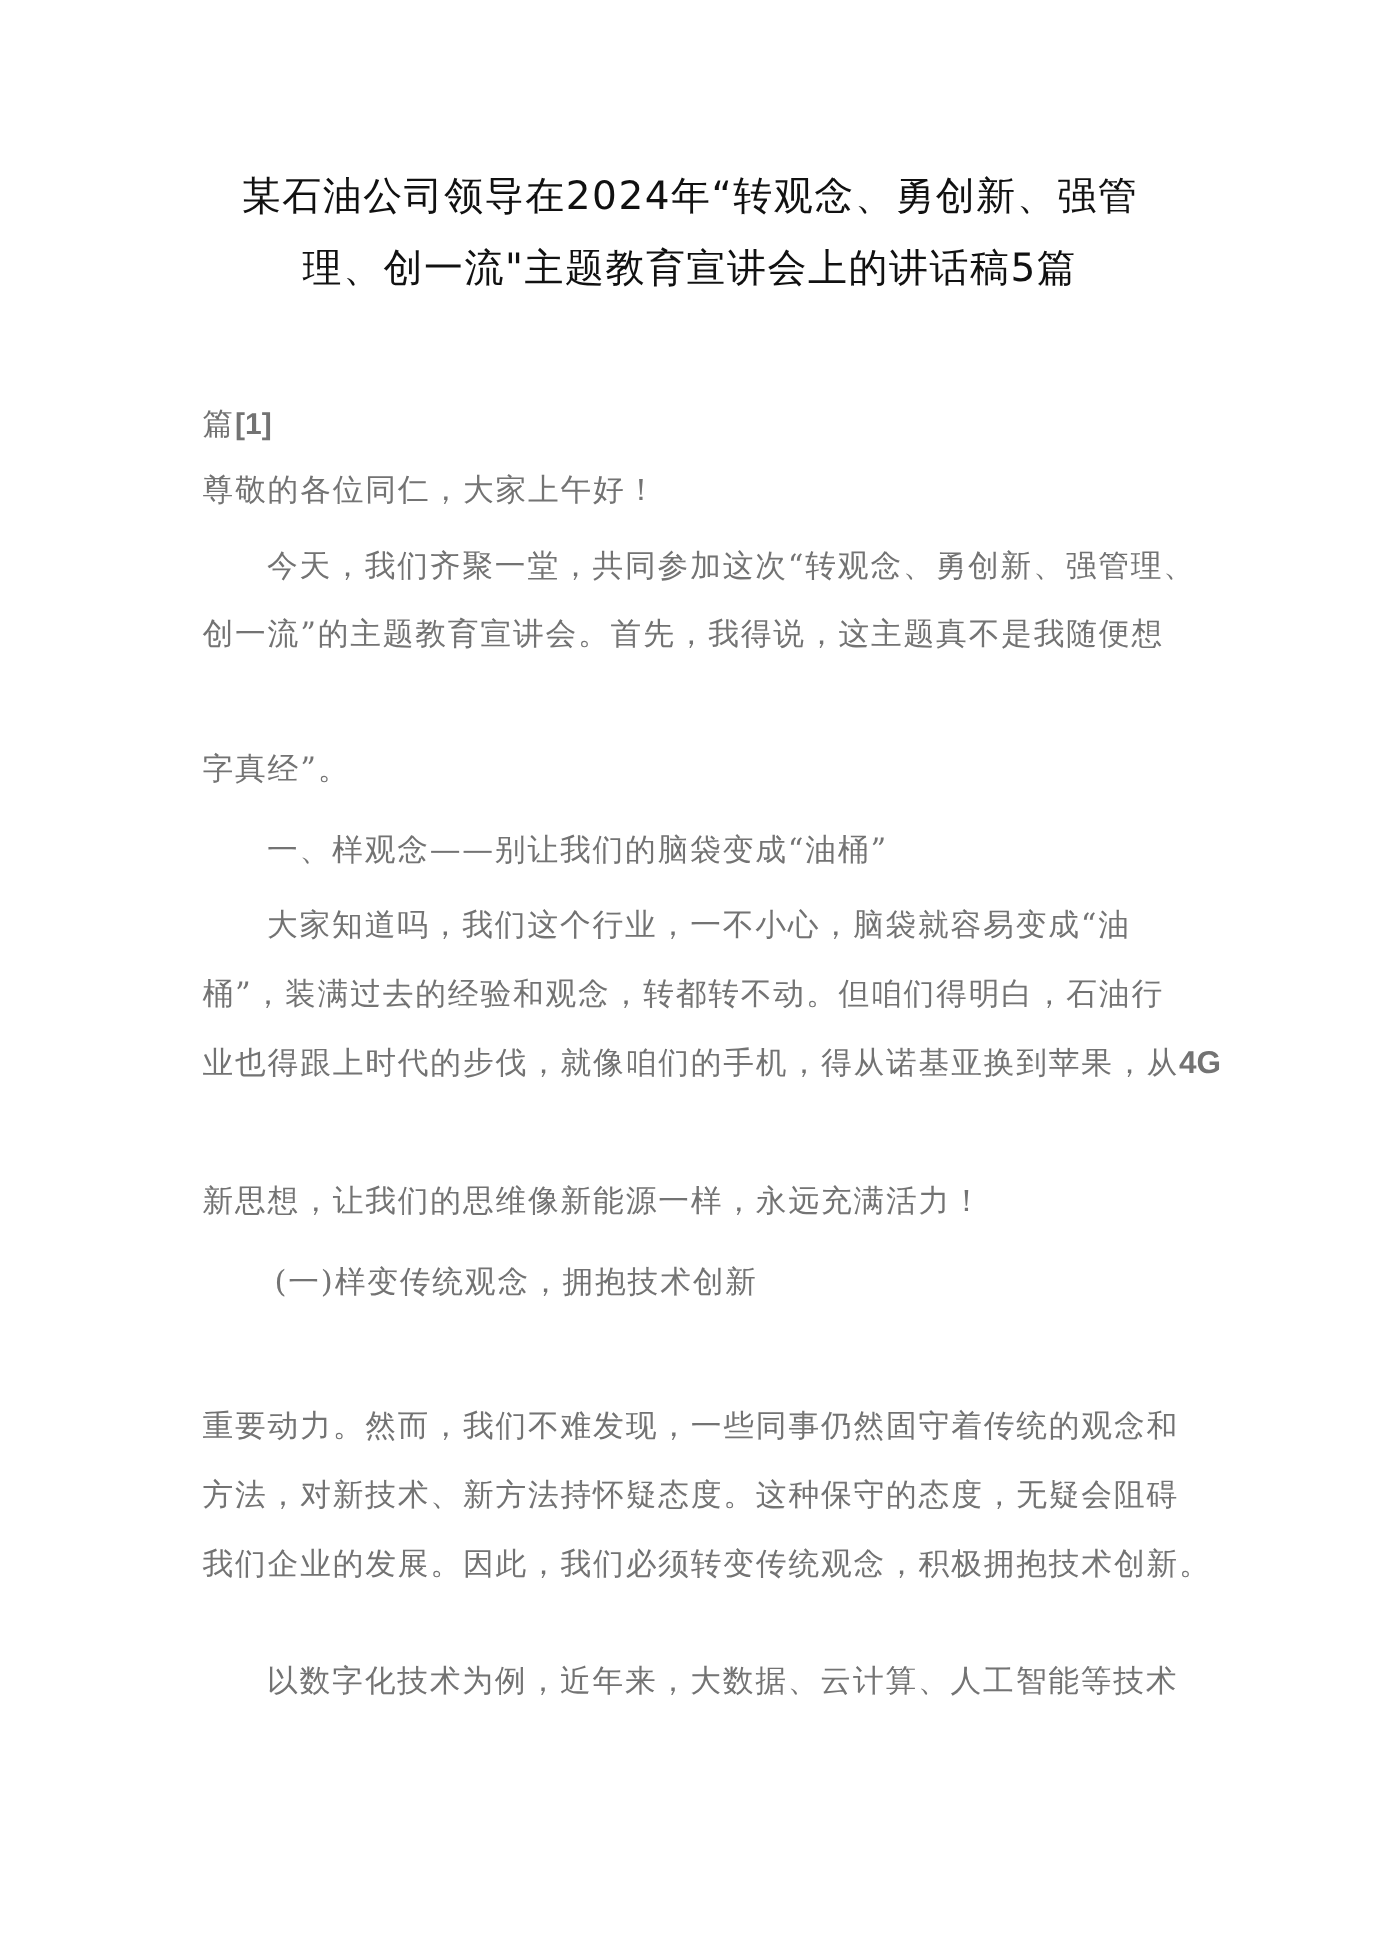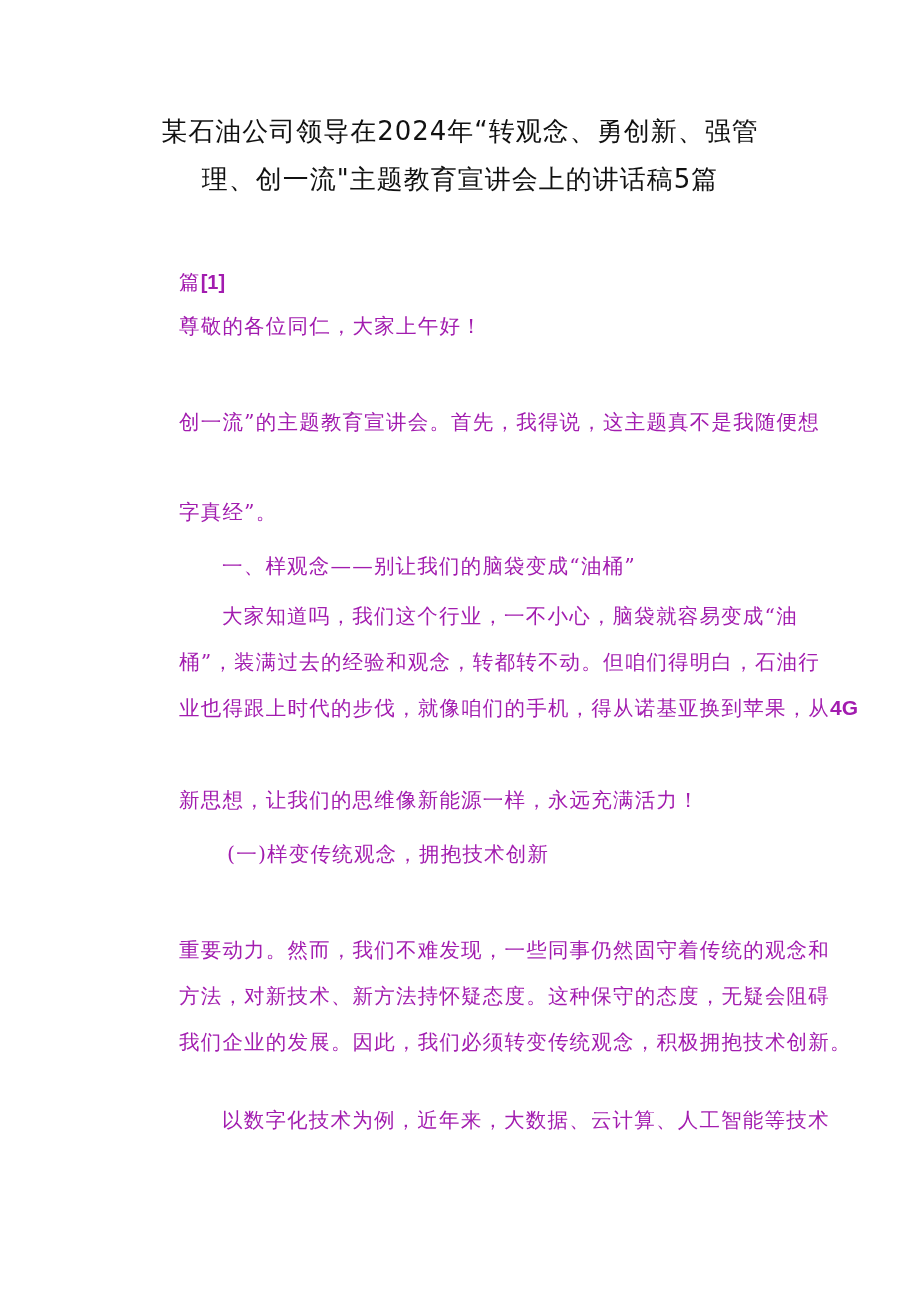--- a/index.html
+++ b/index.html
@@ -35,22 +35,21 @@
       font-weight: normal;
       color: #111;
     }
     .line {
       position: absolute;
       left: 135px;
       font-size: 20.5px;
       letter-spacing: 1.2px;
       white-space: nowrap;
       line-height: 28px;
-      color: #a21caf;
-      margin-left: 44px;
+      color: #737373;
     }
     .indent { left: 178px; }
     .indent-sub { left: 183px; }
     .bold-num {
       font-family: "Liberation Sans", "DejaVu Sans", sans-serif;
       font-weight: bold;
       font-size: 21px;
       letter-spacing: 0;
     }
     .section-label {
@@ -67,20 +66,21 @@
     <div>某石油公司领导在2024年“转观念、勇创新、强管</div>
     <div>理、创一流"主题教育宣讲会上的讲话稿5篇</div>
   </div>
 
   <div class="line section-label" style="top:268px;">
     <span>篇</span><span class="bold-num">[1]</span>
   </div>
 
   <div class="line" style="top:312px;">尊敬的各位同仁，大家上午好！</div>
 
+  <div class="line indent" style="top:363px;">今天，我们齐聚一堂，共同参加这次“转观念、勇创新、强管理、</div>
   <div class="line" style="top:408px;">创一流”的主题教育宣讲会。首先，我得说，这主题真不是我随便想</div>
   <div class="line" style="top:498px;">字真经”。</div>
 
   <div class="line indent" style="top:552px;">一、样观念——别让我们的脑袋变成“油桶”</div>
 
   <div class="line indent" style="top:602px;">大家知道吗，我们这个行业，一不小心，脑袋就容易变成“油</div>
   <div class="line" style="top:648px;">桶”，装满过去的经验和观念，转都转不动。但咱们得明白，石油行</div>
   <div class="line" style="top:694px;text-align:center;">
     <span>业也得跟上时代的步伐，就像咱们的手机，得从诺基亚换到苹果，从</span><span class="bold-num">4G</span>
   </div>

